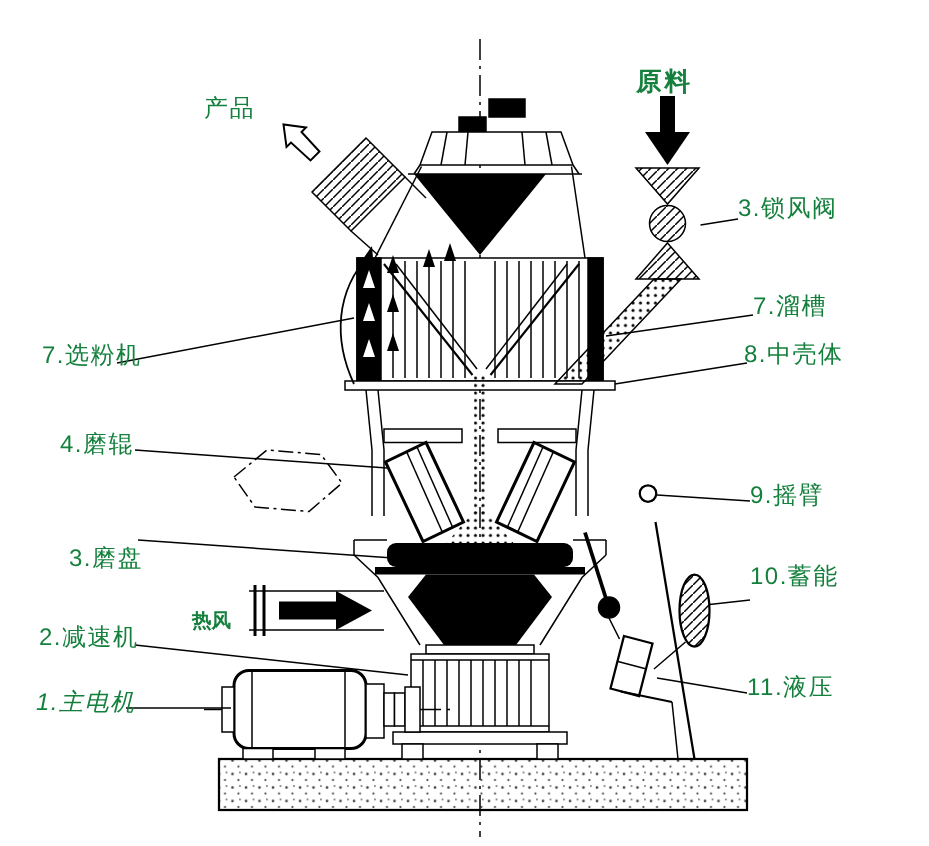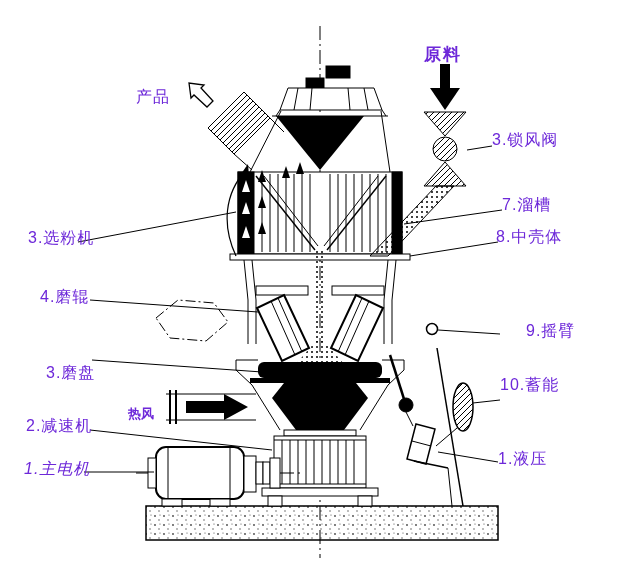--- a/index.html
+++ b/index.html
@@ -3,21 +3,21 @@
 <meta charset="utf-8">
 <style>
   html,body{margin:0;padding:0;background:#fff;}
   .stage{
     position:relative;width:619px;height:564px;background:#ffffff;
     font-family:"Liberation Sans","DejaVu Sans",sans-serif;color:#000;
     overflow:hidden;
   }
   .stage svg{position:absolute;left:0;top:0;}
   .lbl{
-    position:absolute;font-size:16px;color:#6d28d9;white-space:nowrap;
+    position:absolute;font-size:16px;color:#15803d;white-space:nowrap;
     letter-spacing:1px;line-height:1.1;
   }
   .lbl.big{font-size:17px;font-weight:bold;letter-spacing:2px;}
   .lbl.small{font-size:13px;font-weight:bold;letter-spacing:0;margin-top:12px;}
 </style>
 </head>
 <body>
 
 <div class="stage">
 
@@ -225,28 +225,28 @@
     <line x1="84" y1="472" x2="154" y2="472"></line>
     <line x1="492" y1="146" x2="467" y2="150"></line>
     <line x1="502" y1="210" x2="404" y2="224"></line>
     <line x1="498" y1="242" x2="410" y2="256"></line>
     <line x1="500" y1="334" x2="438" y2="330"></line>
     <line x1="500" y1="400" x2="473" y2="403"></line>
     <line x1="498" y1="462" x2="438" y2="452"></line>
   </g>
 </svg>
 
-<div class="lbl" style="left:136px;top:64px;margin-top:24px;">产品</div>
+<div class="lbl" style="left:136px;top:64px;">产品</div>
 <div class="lbl big" style="left:424px;top:46px;">原料</div>
 <div class="lbl" style="left:492px;top:131px;">3.锁风阀</div>
 <div class="lbl" style="left:502px;top:196px;">7.溜槽</div>
 <div class="lbl" style="left:496px;top:228px;">8.中壳体</div>
-<div class="lbl" style="left:28px;top:229px;">3.选粉机</div>
+<div class="lbl" style="left:28px;top:229px;">7.选粉机</div>
 <div class="lbl" style="left:40px;top:288px;text-align:center;">4.磨辊</div>
-<div class="lbl" style="left:526px;top:322px;">9.摇臂</div>
+<div class="lbl" style="left:500px;top:322px;">9.摇臂</div>
 <div class="lbl" style="left:46px;top:348px;margin-top:16px;">3.磨盘</div>
 <div class="lbl" style="left:500px;top:376px;">10.蓄能</div>
 <div class="lbl small" style="left:128px;top:395px;">热风</div>
 <div class="lbl" style="left:26px;top:417px;">2.减速机</div>
-<div class="lbl" style="left:498px;top:450px;">1.液压</div>
+<div class="lbl" style="left:498px;top:450px;">11.液压</div>
 <div class="lbl" style="left:24px;top:460px;font-style:italic;">1.主电机</div>
 
 </div>
 
 </body></html>

